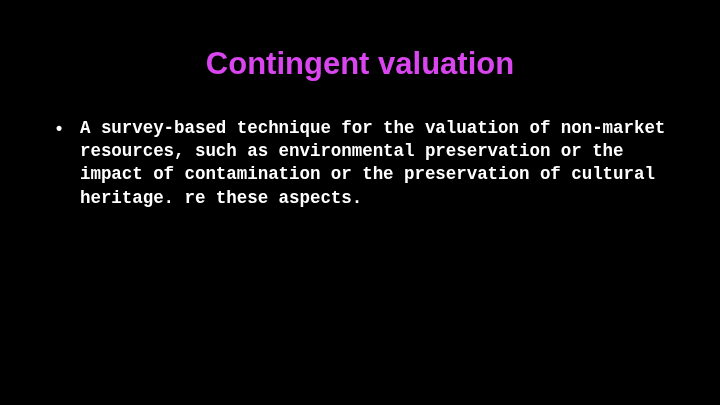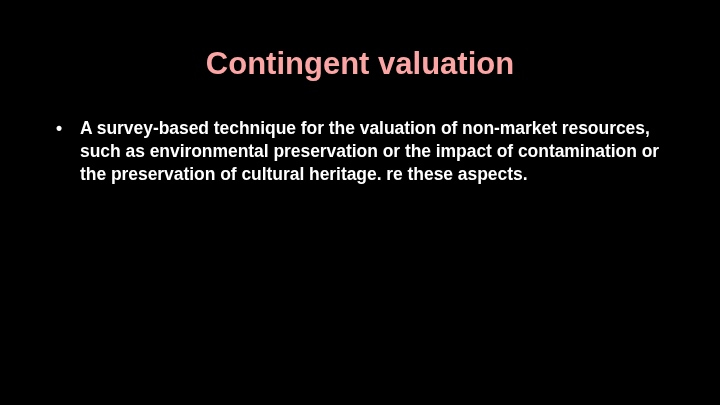--- a/index.html
+++ b/index.html
@@ -25,21 +25,21 @@
     box-sizing: border-box;
   }
 
   
   .slide-title {
     position: absolute;
     left: 0;
     top: 47px;
     width: 720px;
     text-align: center;
-    color: #fca5a5;
+    color: #d946ef;
     font-size: 31px;
     font-weight: bold;
     line-height: 34px;
     letter-spacing: 0px;
     white-space: nowrap;
   }
 
   
   .body-block {
     position: absolute;
@@ -67,20 +67,21 @@
     width: 16px;
     color: #ffffff;
     font-size: 17.5px;
     font-weight: bold;
     line-height: 23.2px;
     text-align: left;
   }
 
   .bullet-text {
     display: block;
+    font-family: Liberation Mono, monospace;
   }
 </style>
 </head>
 <body>
 
 <div class="slide">
 
   <div class="slide-title">Contingent valuation</div>
 
   <div class="body-block">

